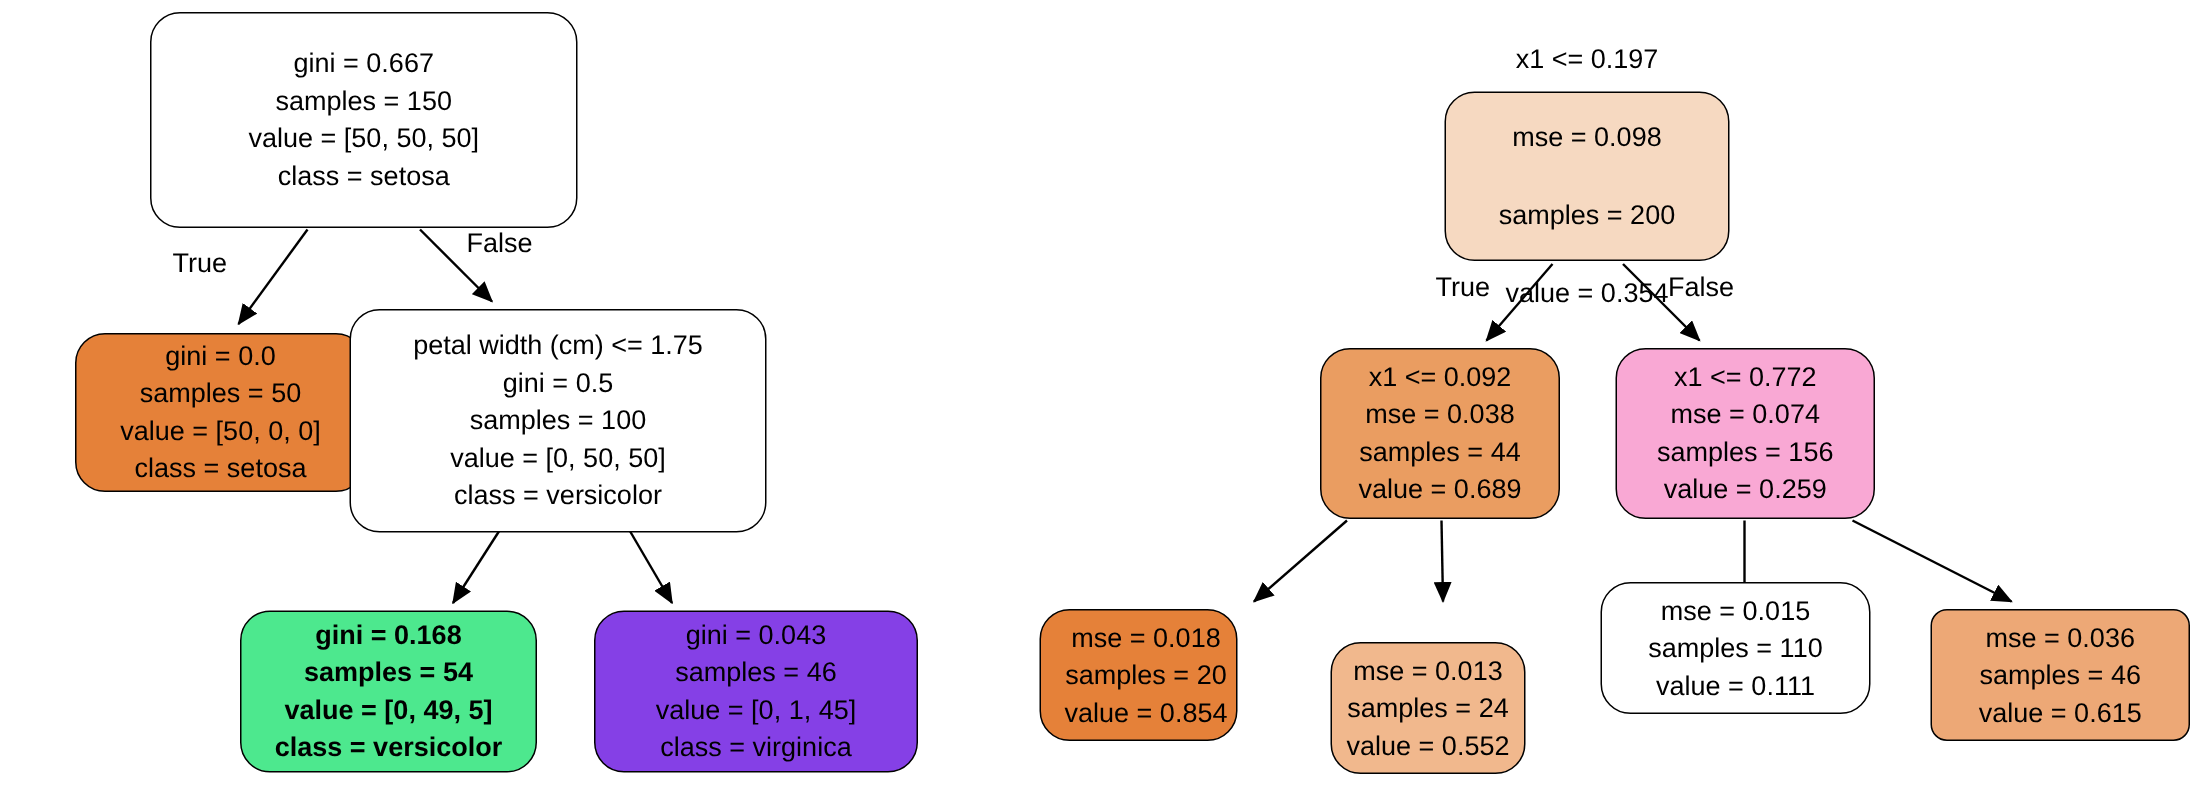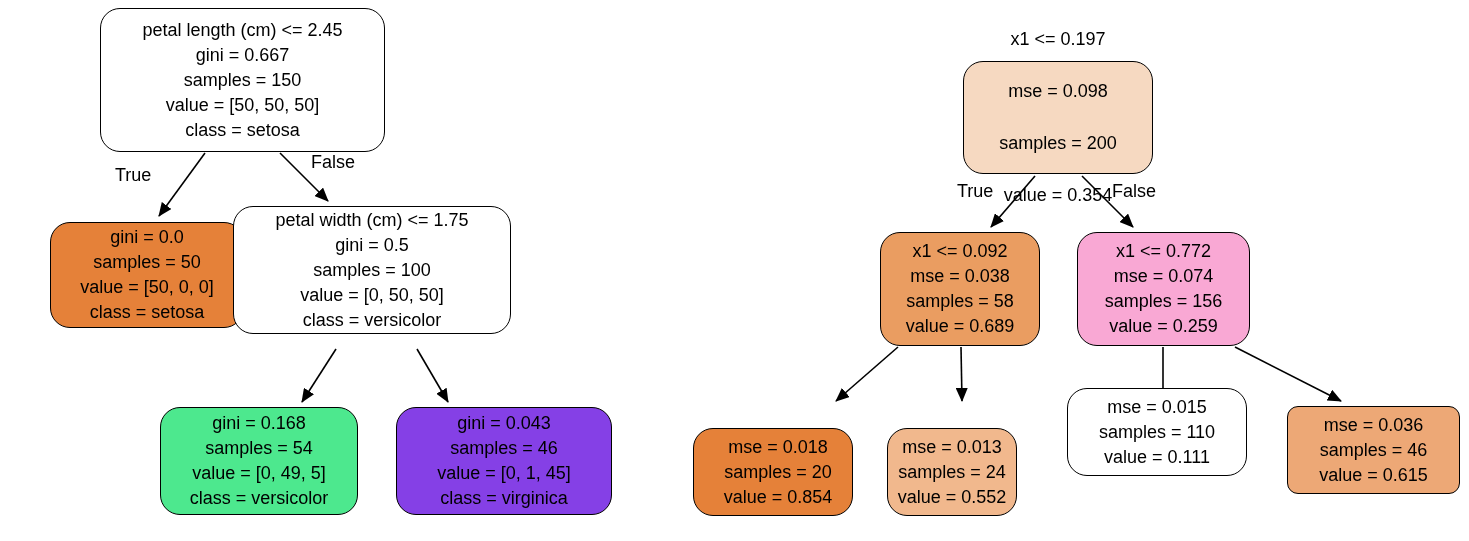--- a/index.html
+++ b/index.html
@@ -60,46 +60,45 @@
     <line class="edge" x1="1082" y1="176" x2="1133" y2="227" marker-end="url(#ah)"></line>
     <line class="edge" x1="898" y1="347" x2="836" y2="401" marker-end="url(#ah)"></line>
     <line class="edge" x1="961" y1="347" x2="962" y2="401" marker-end="url(#ah)"></line>
     <line class="edge" x1="1163" y1="347" x2="1163" y2="401" marker-end="url(#ah)"></line>
     <line class="edge" x1="1235" y1="347" x2="1341" y2="401" marker-end="url(#ah)"></line>
   </svg>
 
   <div>
 
     <div class="node" style="left: 100px; top: 8px; width: 285px; height: 144px; background-color: rgb(255, 255, 255);">
-      <div>petal length (cm) &lt;= 2.45</div>
       <div>gini = 0.667</div>
       <div>samples = 150</div>
       <div>value = [50, 50, 50]</div>
       <div>class = setosa</div>
     </div>
 
     <div class="edge-label" style="left:115px; top:164px;">True</div>
     <div class="edge-label" style="left:311px; top:151px;">False</div>
 
     <div class="node" style="left: 14px; top: 222px; width: 194px; height: 106px; background-color: rgb(229, 129, 57); margin-left: 36px;">
       <div>gini = 0.0</div>
       <div>samples = 50</div>
       <div>value = [50, 0, 0]</div>
       <div>class = setosa</div>
     </div>
 
-    <div class="node" style="left: 233px; top: 206px; width: 278px; height: 128px; background-color: rgb(255, 255, 255);">
+    <div class="node" style="left: 233px; top: 206px; width: 278px; height: 149px; background-color: rgb(255, 255, 255);">
       <div>petal width (cm) &lt;= 1.75</div>
       <div>gini = 0.5</div>
       <div>samples = 100</div>
       <div>value = [0, 50, 50]</div>
       <div>class = versicolor</div>
     </div>
 
-    <div class="node" style="left: 160px; top: 407px; width: 198px; height: 108px; background-color: rgb(77, 232, 142);">
+    <div class="node" style="left: 160px; top: 407px; width: 198px; height: 108px; background-color: rgb(77, 232, 142); font-weight: bold;">
       <div>gini = 0.168</div>
       <div>samples = 54</div>
       <div>value = [0, 49, 5]</div>
       <div>class = versicolor</div>
     </div>
 
     <div class="node" style="left: 396px; top: 407px; width: 216px; height: 108px; background-color: rgb(133, 64, 230);">
       <div>gini = 0.043</div>
       <div>samples = 46</div>
       <div>value = [0, 1, 45]</div>
@@ -116,32 +115,32 @@
       <div>samples = 200</div>
       <div>value = 0.354</div>
     </div>
 
     <div class="edge-label" style="left:957px; top:180px;">True</div>
     <div class="edge-label" style="left:1112px; top:180px;">False</div>
 
     <div class="node" style="left: 880px; top: 232px; width: 160px; height: 114px; background-color: rgb(234, 157, 97);">
       <div>x1 &lt;= 0.092</div>
       <div>mse = 0.038</div>
-      <div>samples = 58</div>
+      <div>samples = 44</div>
       <div>value = 0.689</div>
     </div>
 
     <div class="node" style="left: 1077px; top: 232px; width: 173px; height: 114px; background-color: #f9a8d4;">
       <div>x1 &lt;= 0.772</div>
       <div>mse = 0.074</div>
       <div>samples = 156</div>
       <div>value = 0.259</div>
     </div>
 
-    <div class="node" style="left: 693px; top: 428px; width: 160px; height: 88px; background-color: rgb(229, 129, 57); padding-left: 10px;">
+    <div class="node" style="left: 693px; top: 406px; width: 132px; height: 88px; background-color: rgb(229, 129, 57); padding-left: 10px;">
       <div>mse = 0.018</div>
       <div>samples = 20</div>
       <div>value = 0.854</div>
     </div>
 
     <div class="node" style="left: 887px; top: 428px; width: 130px; height: 88px; background-color: rgb(241, 184, 141);">
       <div>mse = 0.013</div>
       <div>samples = 24</div>
       <div>value = 0.552</div>
     </div>

